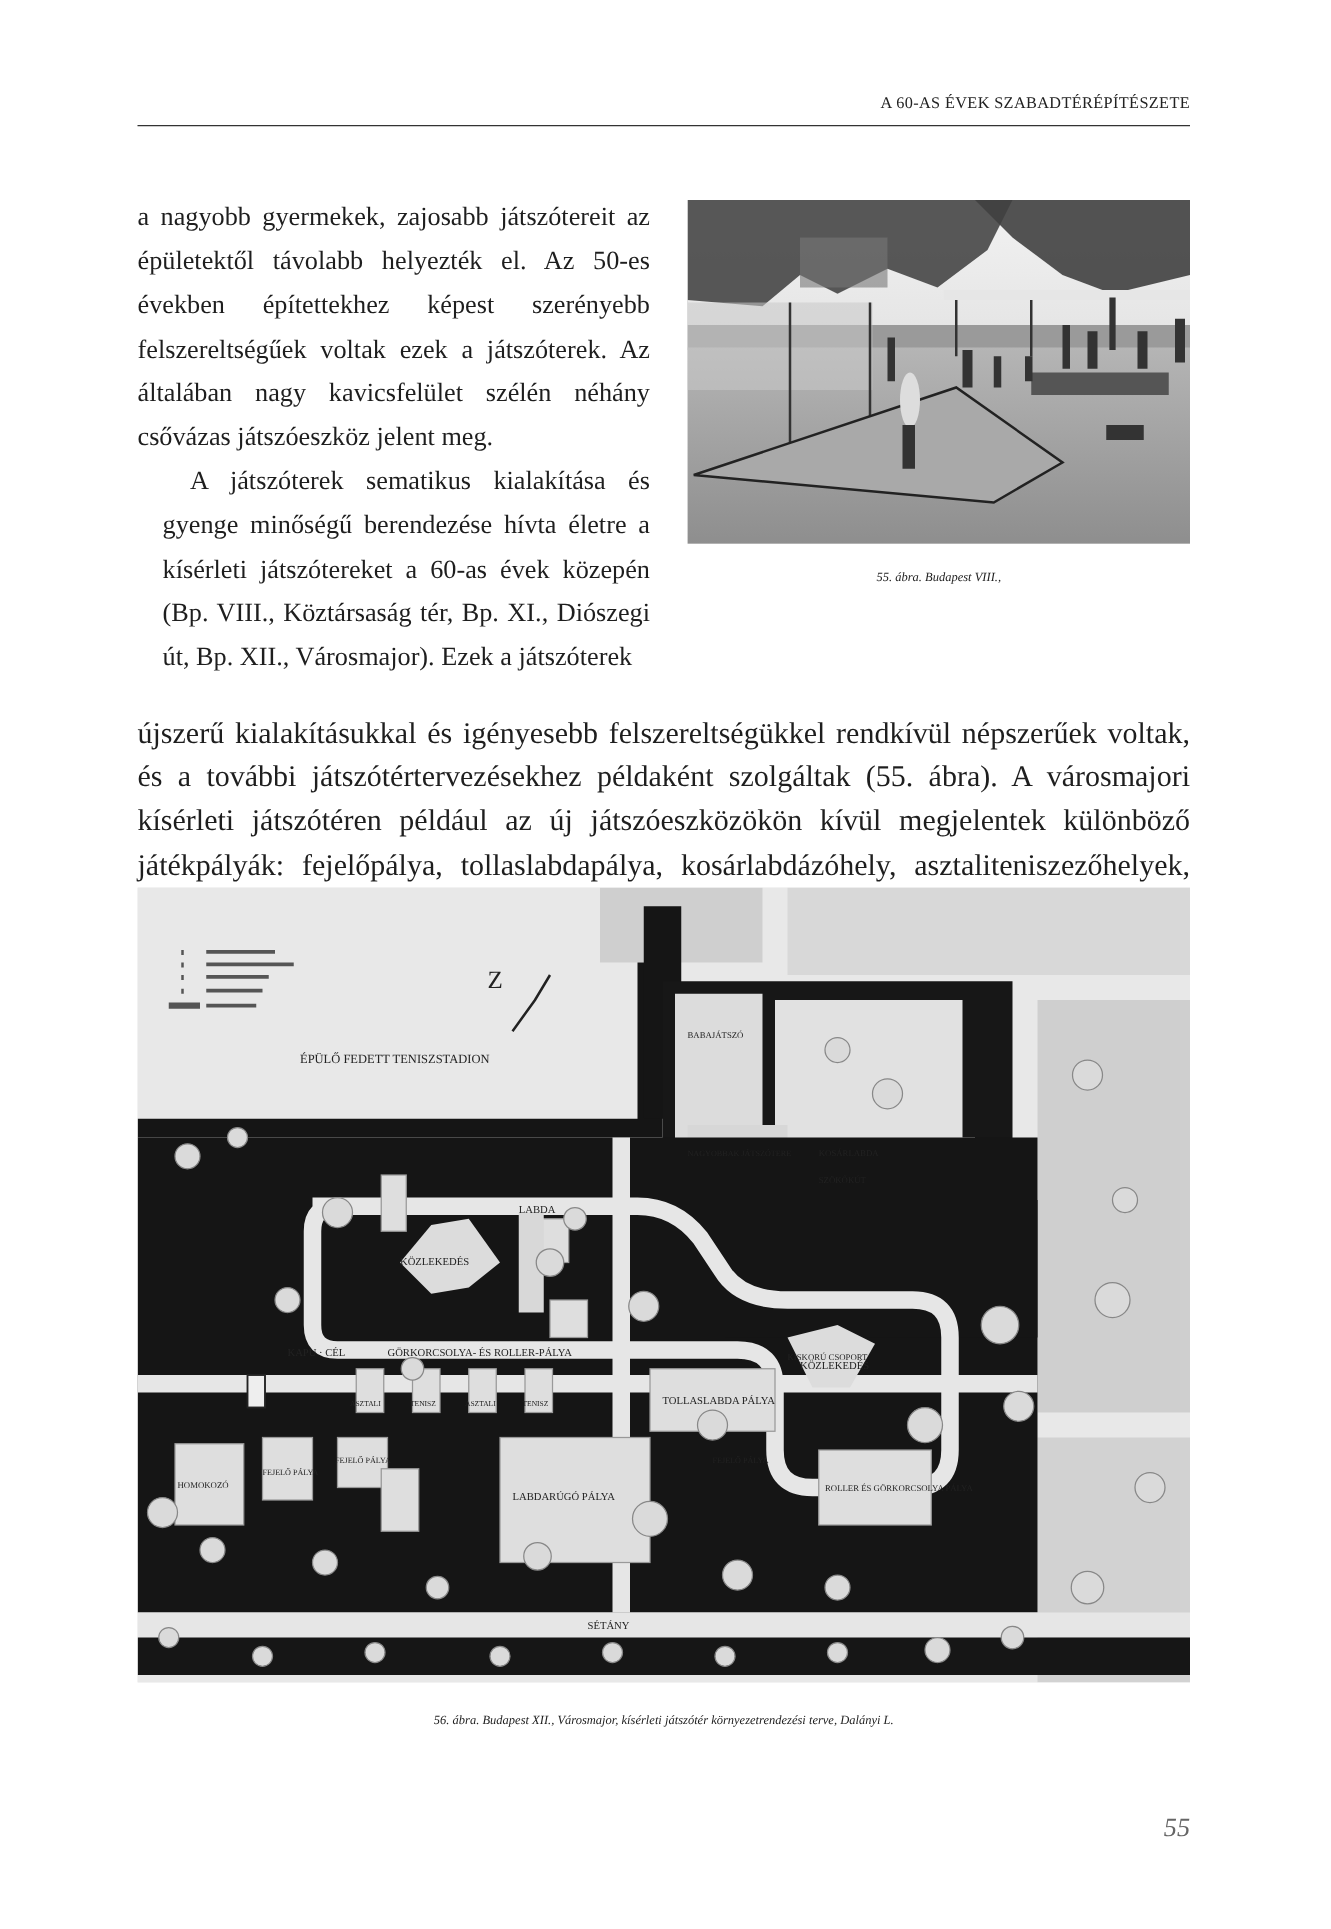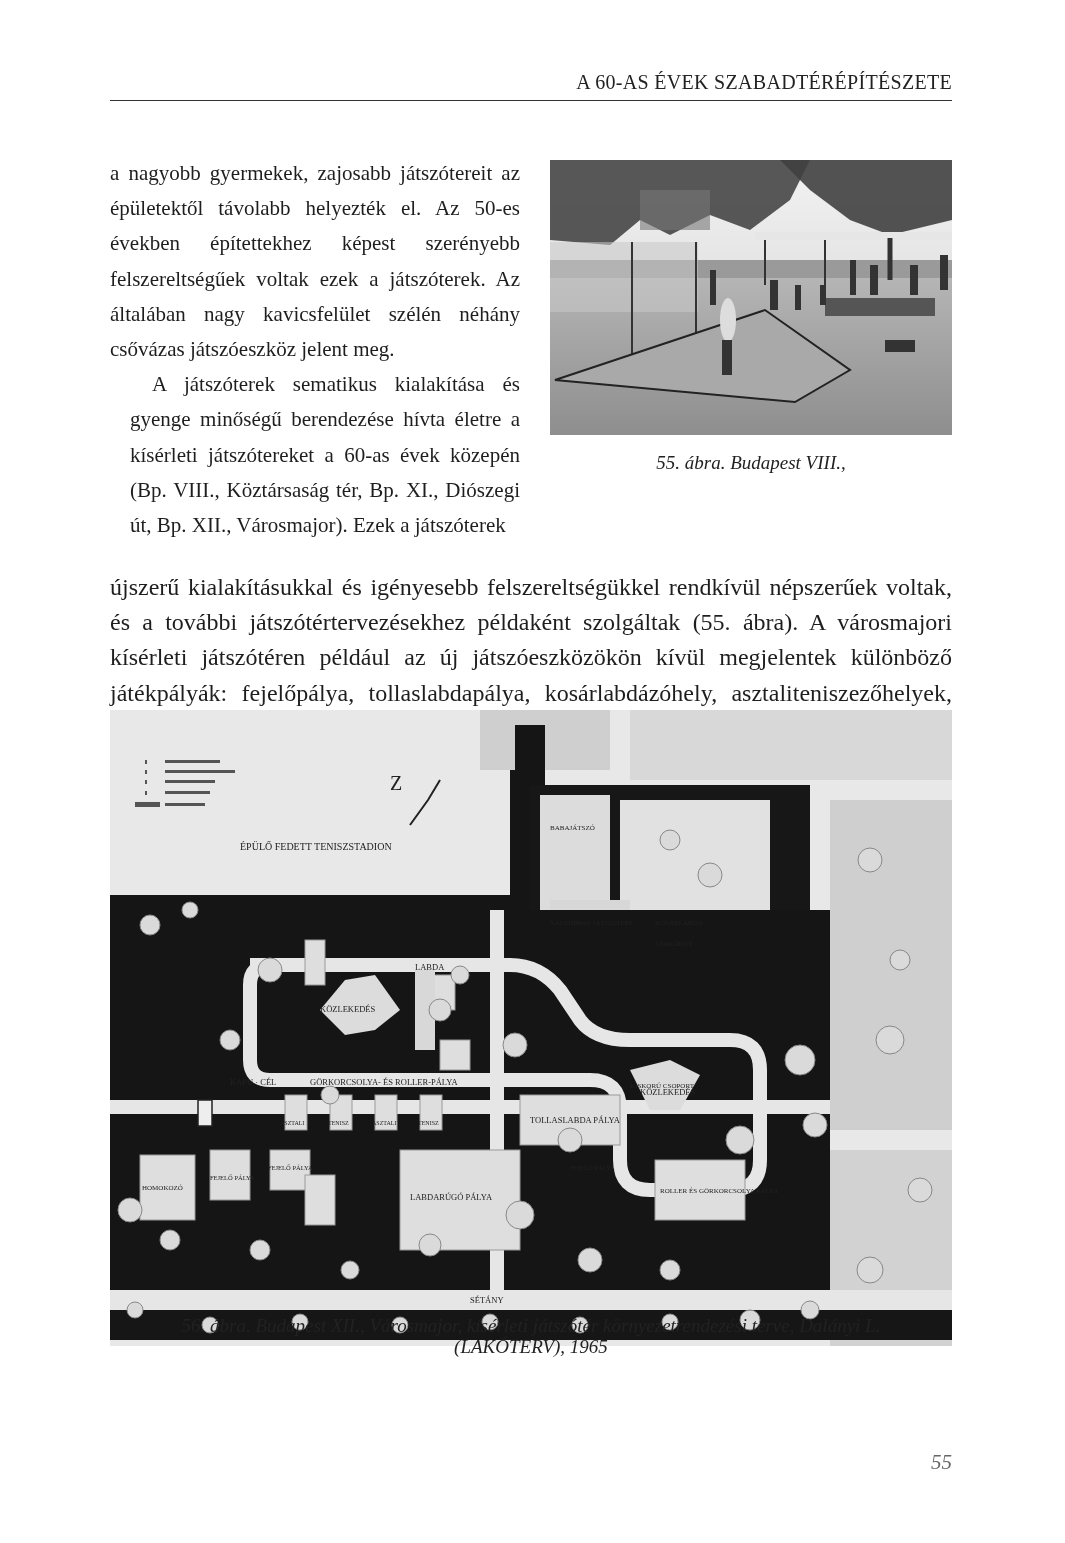--- a/index.html
+++ b/index.html
@@ -1,30 +1,30 @@
 <!DOCTYPE html>
 <html><head>
 <meta charset="utf-8">
 <style>
   html, body { margin:0; padding:0; background:#ffffff; }
   body { width:1065px; height:1543px; position:relative; overflow:hidden;
          font-family:"Liberation Serif","DejaVu Serif",serif; color:#1e1e1e; }
   .running-head { position:absolute; left:110px; right:113px; top:68px; height:32px;
          border-bottom:1.3px solid #333; text-align:right; }
-  .running-head span { font-size:20px; letter-spacing:0.3px; color:#222; line-height:28px; }
+  .running-head span { font-size:13px; letter-spacing:0.3px; color:#222; line-height:28px; }
   .col-text { position:absolute; left:110px; top:156px; width:410px;
          font-size:21px; line-height:35.2px; text-align:justify; }
   .col-text p { margin:0; }
   .col-text p.indent { text-indent:22px;margin-left:20px; }
   .full-text { position:absolute; left:110px; top:570px; width:842px;
          font-size:24px; line-height:35.2px; text-align:justify; text-align-last:justify; }
   .photo { position:absolute; left:550px; top:160px; width:402px; height:275px; overflow:hidden; background:#bbb; }
-  .caption { position:absolute; font-style:italic; font-size:19px; line-height:21px; text-align:center; color:#222; }
+  .caption { position:absolute; font-style:italic; font-size:10px; line-height:21px; text-align:center; color:#222; }
   .cap55 { left:550px; top:452px; width:402px; }
-  .cap56 { left:110px; top:1315px; width:842px; }
+  .cap56 { left:110px; top:1366px; width:842px; }
   .plan { position:absolute; left:110px; top:710px; width:842px; height:636px; overflow:hidden; background:#e9e9e9; }
   .page-num { position:absolute; right:113px; top:1450px; font-size:21px; color:#666;font-style:italic; }
   svg text { font-family:"Liberation Serif",serif; }
 </style>
 </head>
 <body>
 
 <div class="running-head">
   <span>A 60-AS ÉVEK SZABADTÉRÉPÍTÉSZETE</span>
 </div>
@@ -207,16 +207,15 @@
       <text x="440" y="120" font-size="7">BABAJÁTSZÓ</text>
       <text x="545" y="215" font-size="7">KOSÁRLABDA</text>
       <text x="440" y="215" font-size="6.5">NAGYOBBAK JÁTSZÓTERE</text>
     </g>
     <rect x="88" y="390" width="14" height="26" fill="#eee" stroke="#222" stroke-width="1.5"></rect>
   </svg>
 </div>
 
 <div class="caption cap56">
   <div>56. ábra. Budapest XII., Városmajor, kísérleti játszótér környezetrendezési terve, Dalányi L.</div>
-  <div>(LAKÓTERV), 1965</div>
 </div>
 
 <div class="page-num">55</div>
 
 </body></html>

